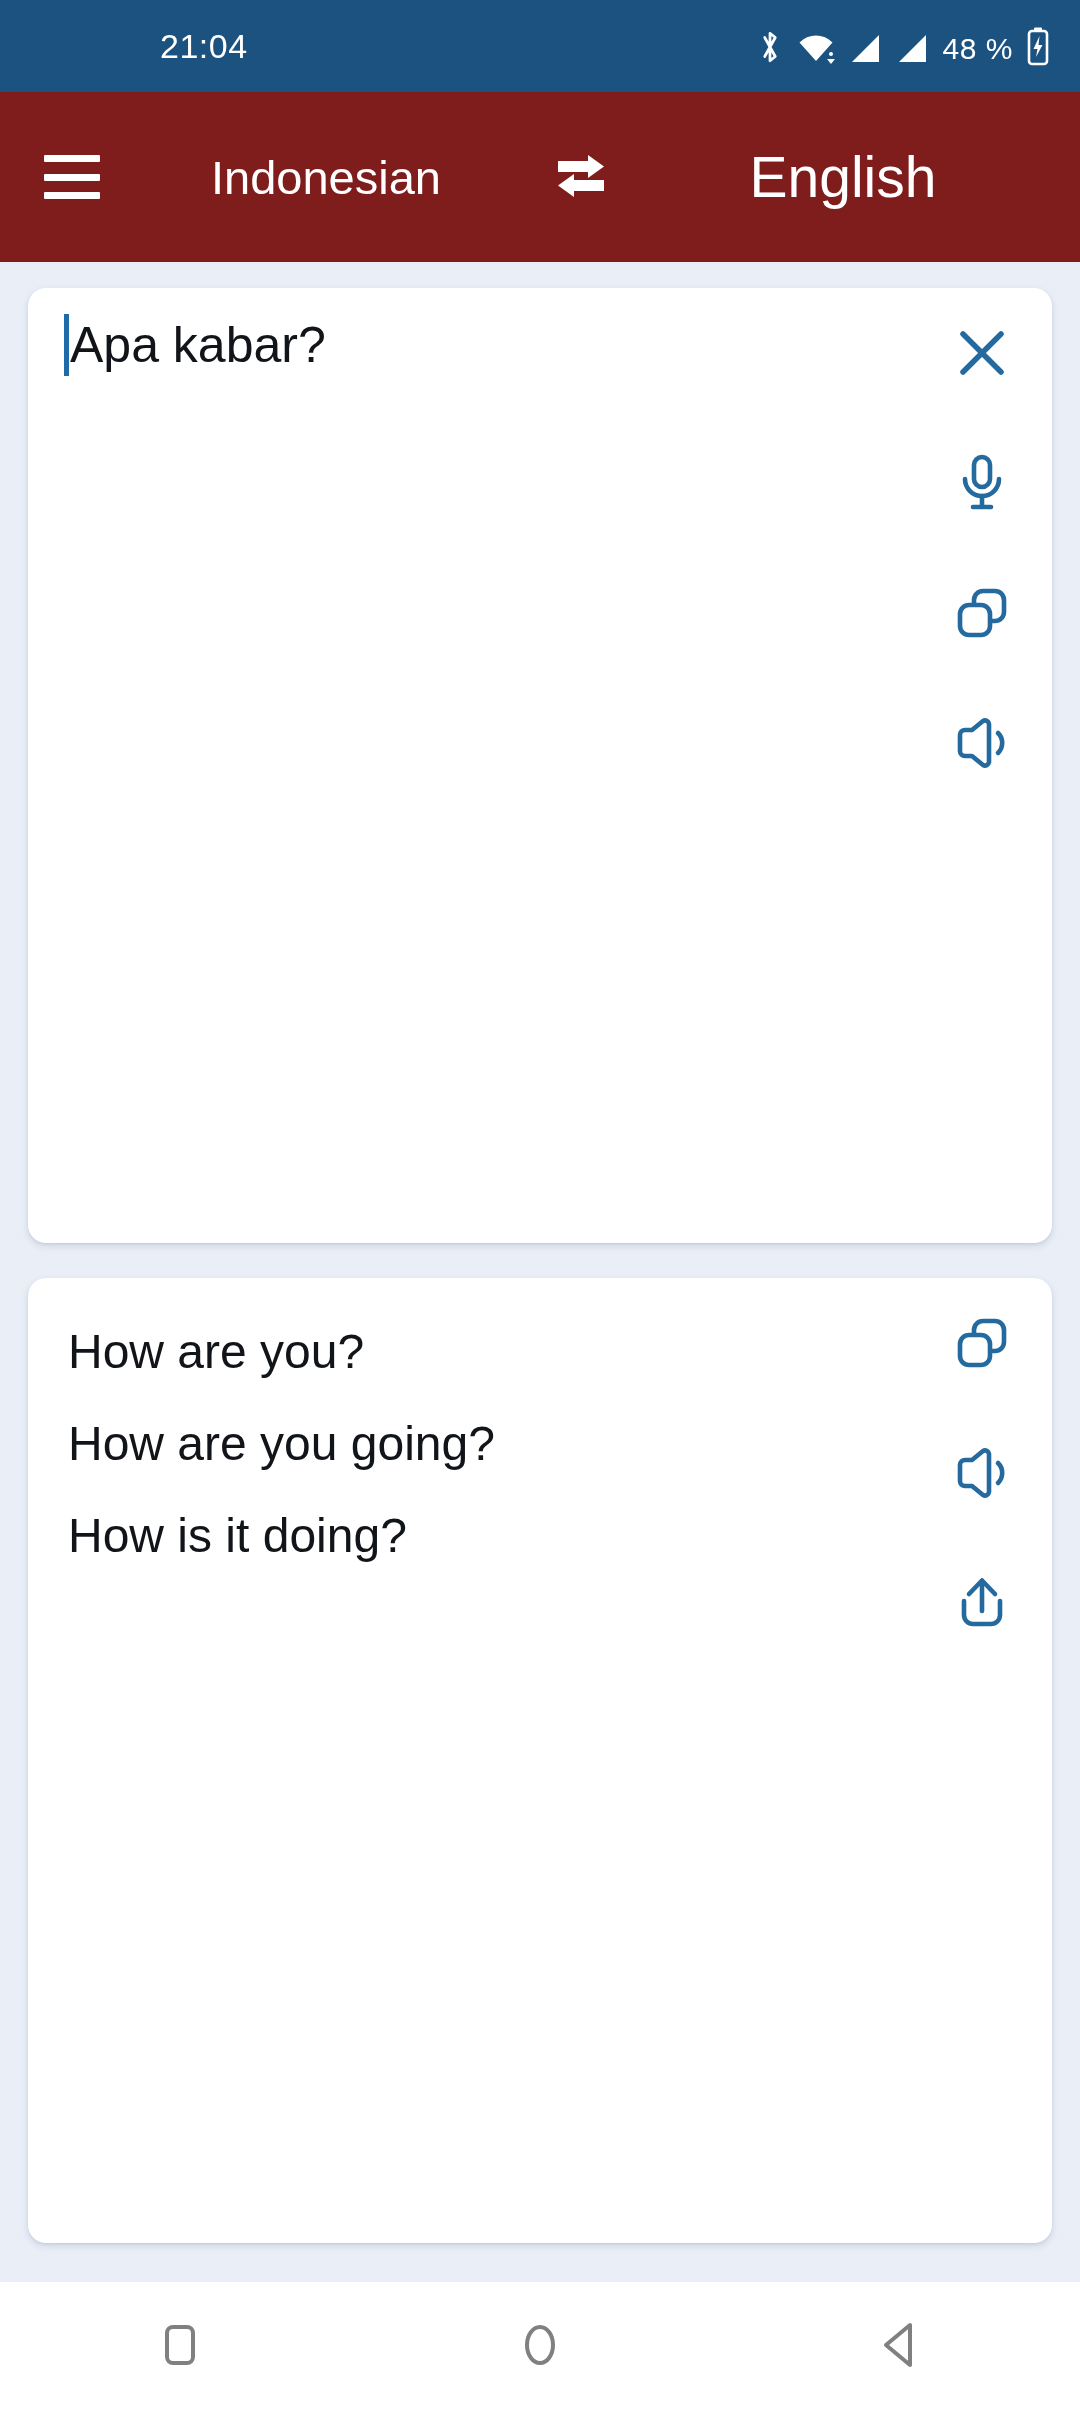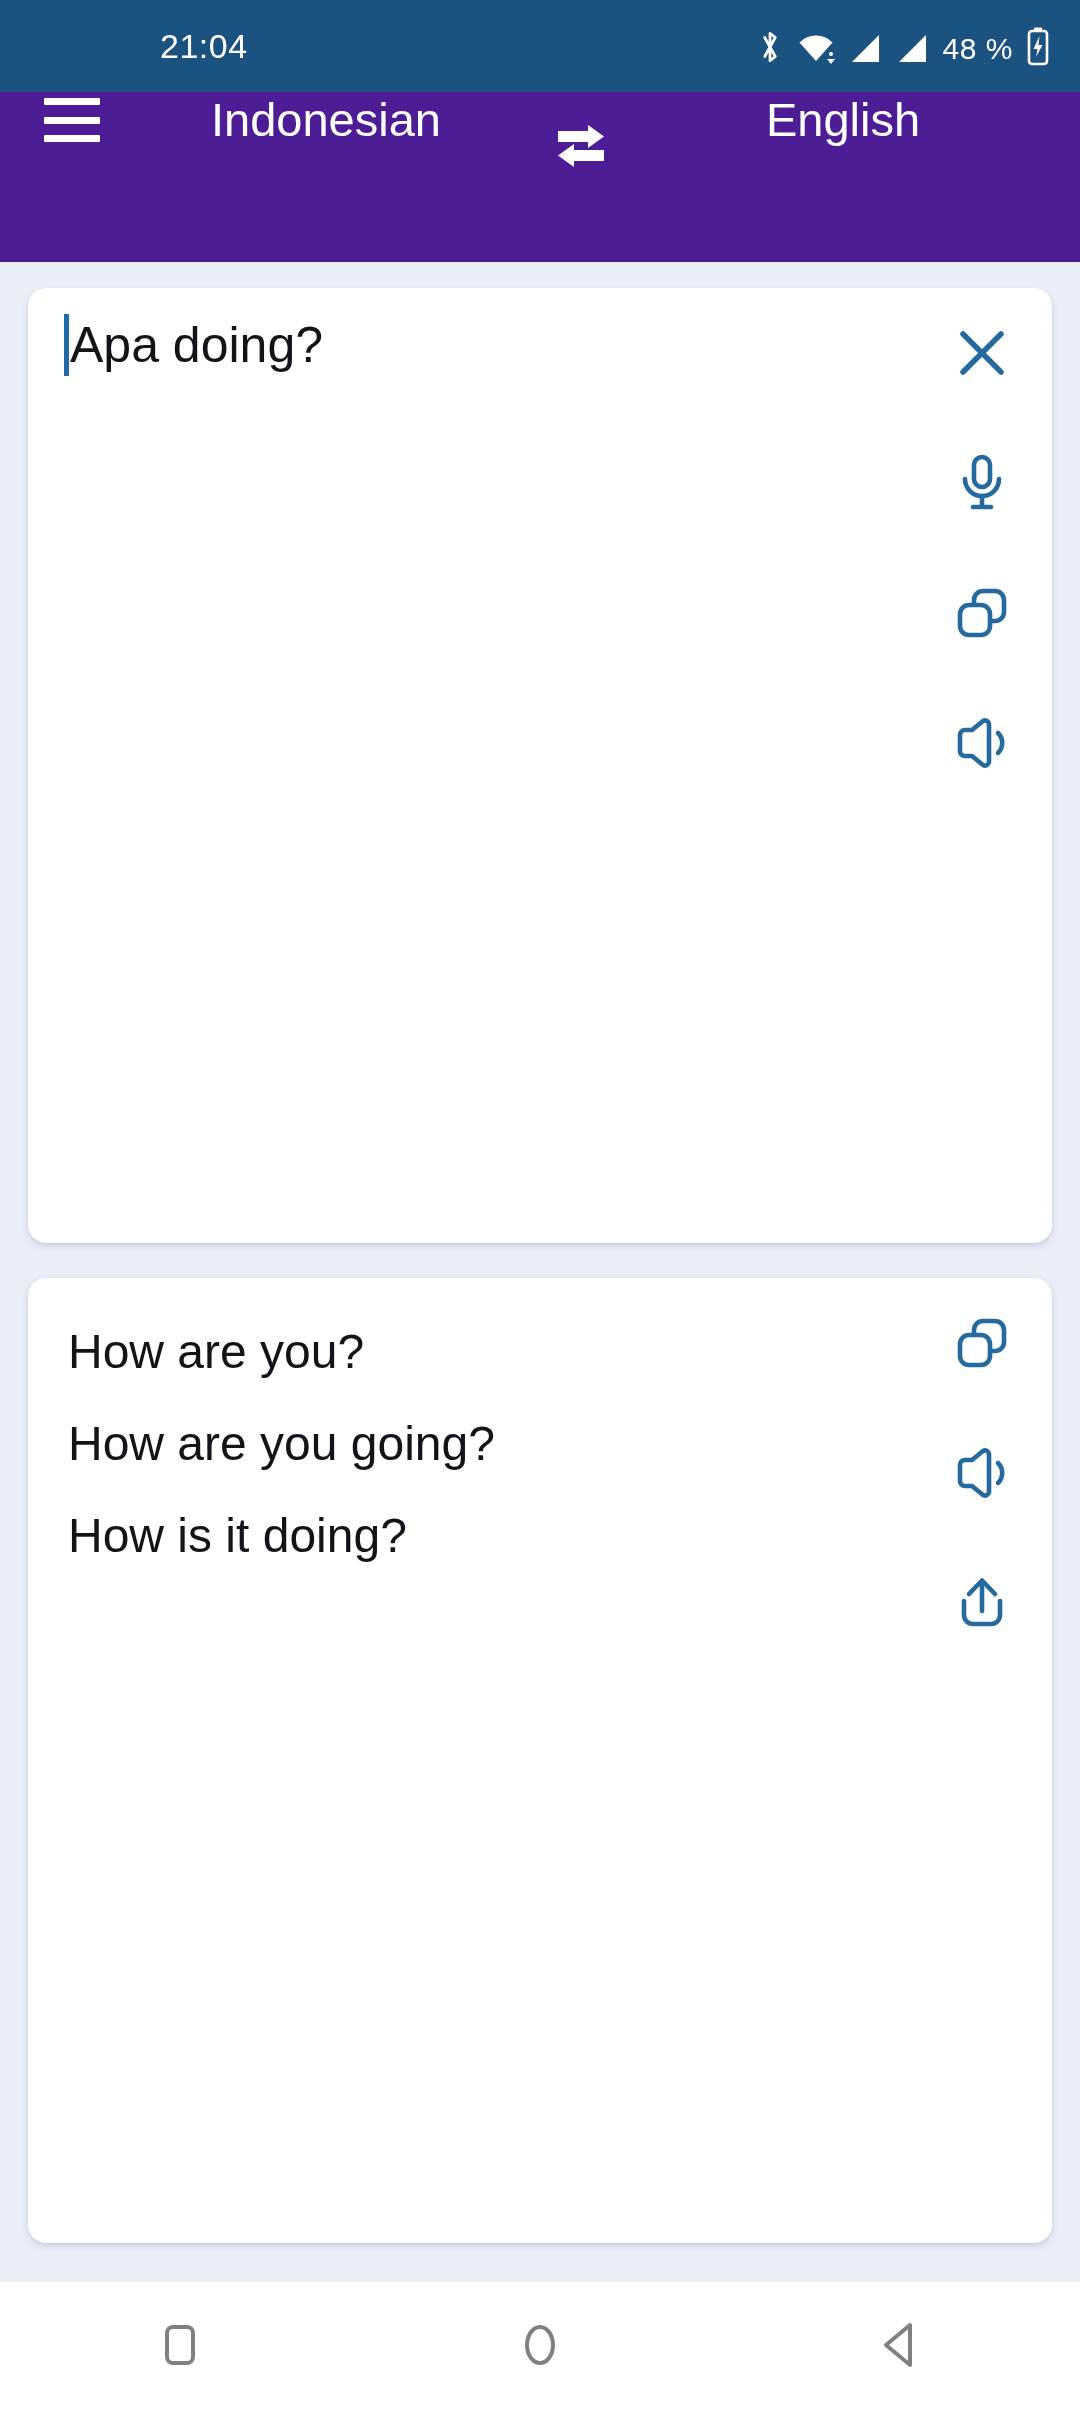--- a/index.html
+++ b/index.html
@@ -22,38 +22,38 @@
   }
   .status-right {
     margin-left:auto; margin-right:30px; display:flex; align-items:flex-end; gap:13px;
   }
   .status-right svg { display:block; }
   .status-batt-text { color:#fff; font-size:30px; letter-spacing:0.5px; }
 
   
   .appbar {
     position:absolute; top:92px; left:0; width:1080px; height:170px;
-    background:#4c1d95; display:flex; 
+    background:#7f1d1d; display:flex; align-items:center;
   }
   .hamburger {
     width:72px; height:56px; margin-left:36px; margin-right:18px;
     display:flex; flex-direction:column; justify-content:space-between;
     padding:6px 8px; cursor:pointer;
   }
   .hamburger span { display:block; height:7px; background:#fff; border-radius:1px; width:100%; }
   .lang-src {
     color:#ffffff; font-size:47px; width:400px; text-align:center;
     white-space:nowrap; overflow:hidden;
   }
   .swap-btn {
     width:110px; height:110px; display:flex; align-items:center; justify-content:center;
     cursor:pointer;
   }
   .lang-dst {
-    color:#ffffff; font-size:47px; flex:1; text-align:center; margin-right:30px;
+    color:#ffffff; font-size:57px; flex:1; text-align:center; margin-right:30px;
     white-space:nowrap; overflow:hidden;
   }
 
   
   .card {
     position:absolute; left:28px; width:1024px; background:#ffffff;
     border-radius:18px;
     box-shadow:0 3px 7px rgba(60,80,110,0.16), 0 1px 2px rgba(60,80,110,0.10);
   }
   #input-card  { top:288px; height:955px; }
@@ -162,21 +162,21 @@
       </span>
     </div>
 
     <div class="lang-dst">English</div>
   </div>
 
   <div class="card" id="input-card">
 
     <div class="src-text">
       <span class="caret"></span>
-      <span>Apa doing?</span>
+      <span>Apa kabar?</span>
     </div>
 
     <div class="icon-col">
 
       <div class="icon-btn">
         <span>
           <svg width="58" height="58" viewBox="0 0 58 58">
             <path d="M10 10 L48 48 M48 10 L10 48" stroke="#246a9e" stroke-width="5.5" stroke-linecap="round" fill="none"></path>
           </svg>
         </span>

